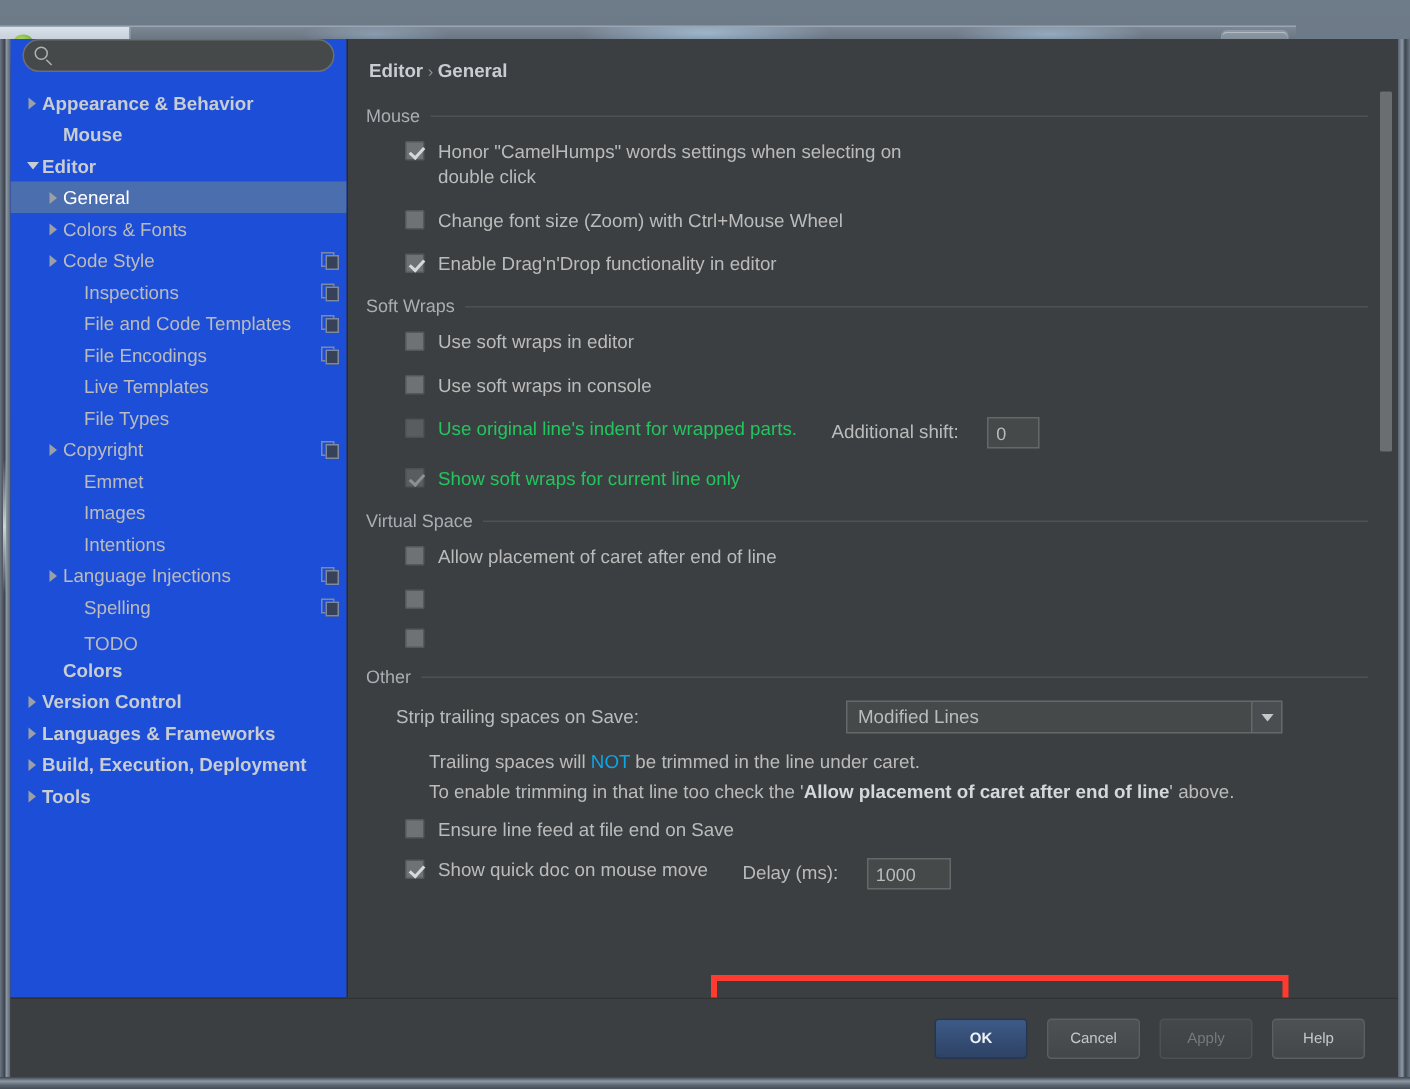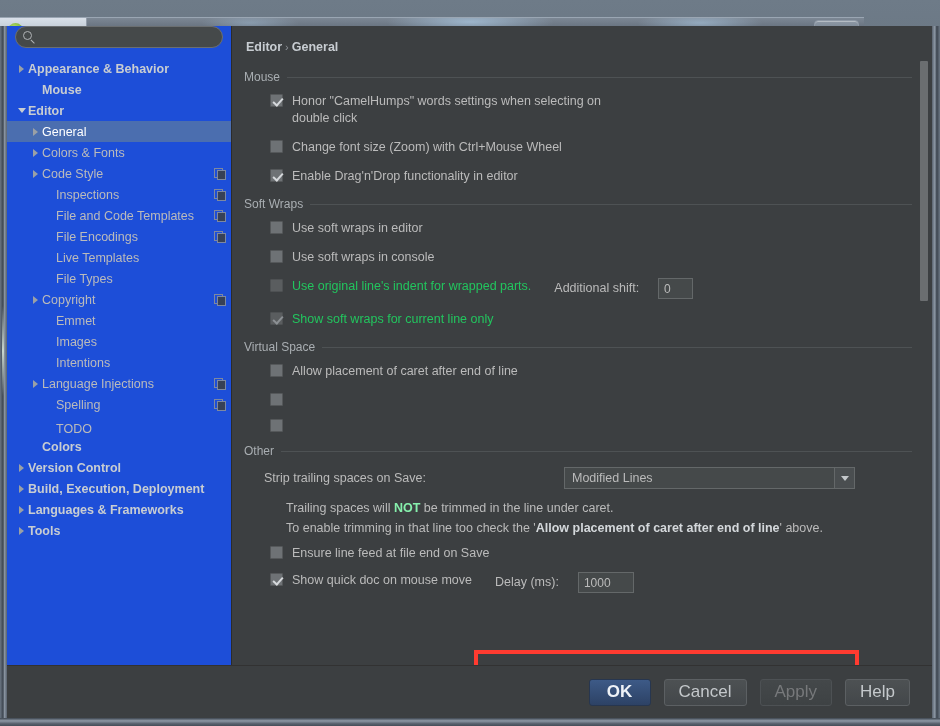--- a/index.html
+++ b/index.html
@@ -248,21 +248,21 @@
   .combo .arrow-btn i {
     width: 0; height: 0;
     border-top: 5px solid #c3c7ca;
     border-left: 4px solid transparent;
     border-right: 4px solid transparent;
   }
   .note {
     margin: 0 0 2px 44px; font-size: 12.5px; color: #bbbbbb; line-height: 18px;
   }
   .note b { color: #d4d8db; }
-  .note .not { color: #86efac; font-weight: bold; }
+  .note .not { color: #0ea5e9; font-weight: normal; }
 
   #highlight-box {
     position: absolute;
     left: 242px; top: 624px; width: 385px; height: 36px;
     border: 4px solid #ff3b30;
     pointer-events: none;
     z-index: 20;
   }
 
   
@@ -278,21 +278,21 @@
   
   #footer {
     height: 53px; flex: none;
     border-top: 1px solid #323232;
     background: #3c3f41;
     display: flex; align-items: center; justify-content: flex-end;
     padding-right: 22px; gap: 13px;
   }
   .btn {
     height: 27px; min-width: 62px; padding: 0 14px;
-    border-radius: 3px; font-size: 17px;
+    border-radius: 3px; font-size: 10px;
     display: flex; align-items: center; justify-content: center;
     font-family: "Liberation Sans", sans-serif;
     cursor: pointer;
   }
   .btn.default {
     background: linear-gradient(180deg,#3d5a87,#2d4265);
     border: 1px solid #27364f; color: #eef2f7; font-weight: bold;
   }
   .btn.normal {
     background: linear-gradient(180deg,#4d5153,#43474a);
@@ -433,27 +433,27 @@
             <div class="tree-row bold" style="padding-left: 8px;">
               <span class="tw">
                 <i class="arrow-r"></i>
               </span>
               <span class="tree-label">Version Control</span>
             </div>
             <div class="tree-row bold" style="padding-left: 8px;">
               <span class="tw">
                 <i class="arrow-r"></i>
               </span>
+              <span class="tree-label">Languages &amp; Frameworks</span>
+            </div>
+            <div class="tree-row bold" style="padding-left: 8px;">
+              <span class="tw">
+                <i class="arrow-r"></i>
+              </span>
               <span class="tree-label">Build, Execution, Deployment</span>
-            </div>
-            <div class="tree-row bold" style="padding-left: 8px;">
-              <span class="tw">
-                <i class="arrow-r"></i>
-              </span>
-              <span class="tree-label">Languages &amp; Frameworks</span>
             </div>
             <div class="tree-row bold" style="padding-left: 8px;">
               <span class="tw">
                 <i class="arrow-r"></i>
               </span>
               <span class="tree-label">Tools</span>
             </div>
           </div>
       </div>
 

